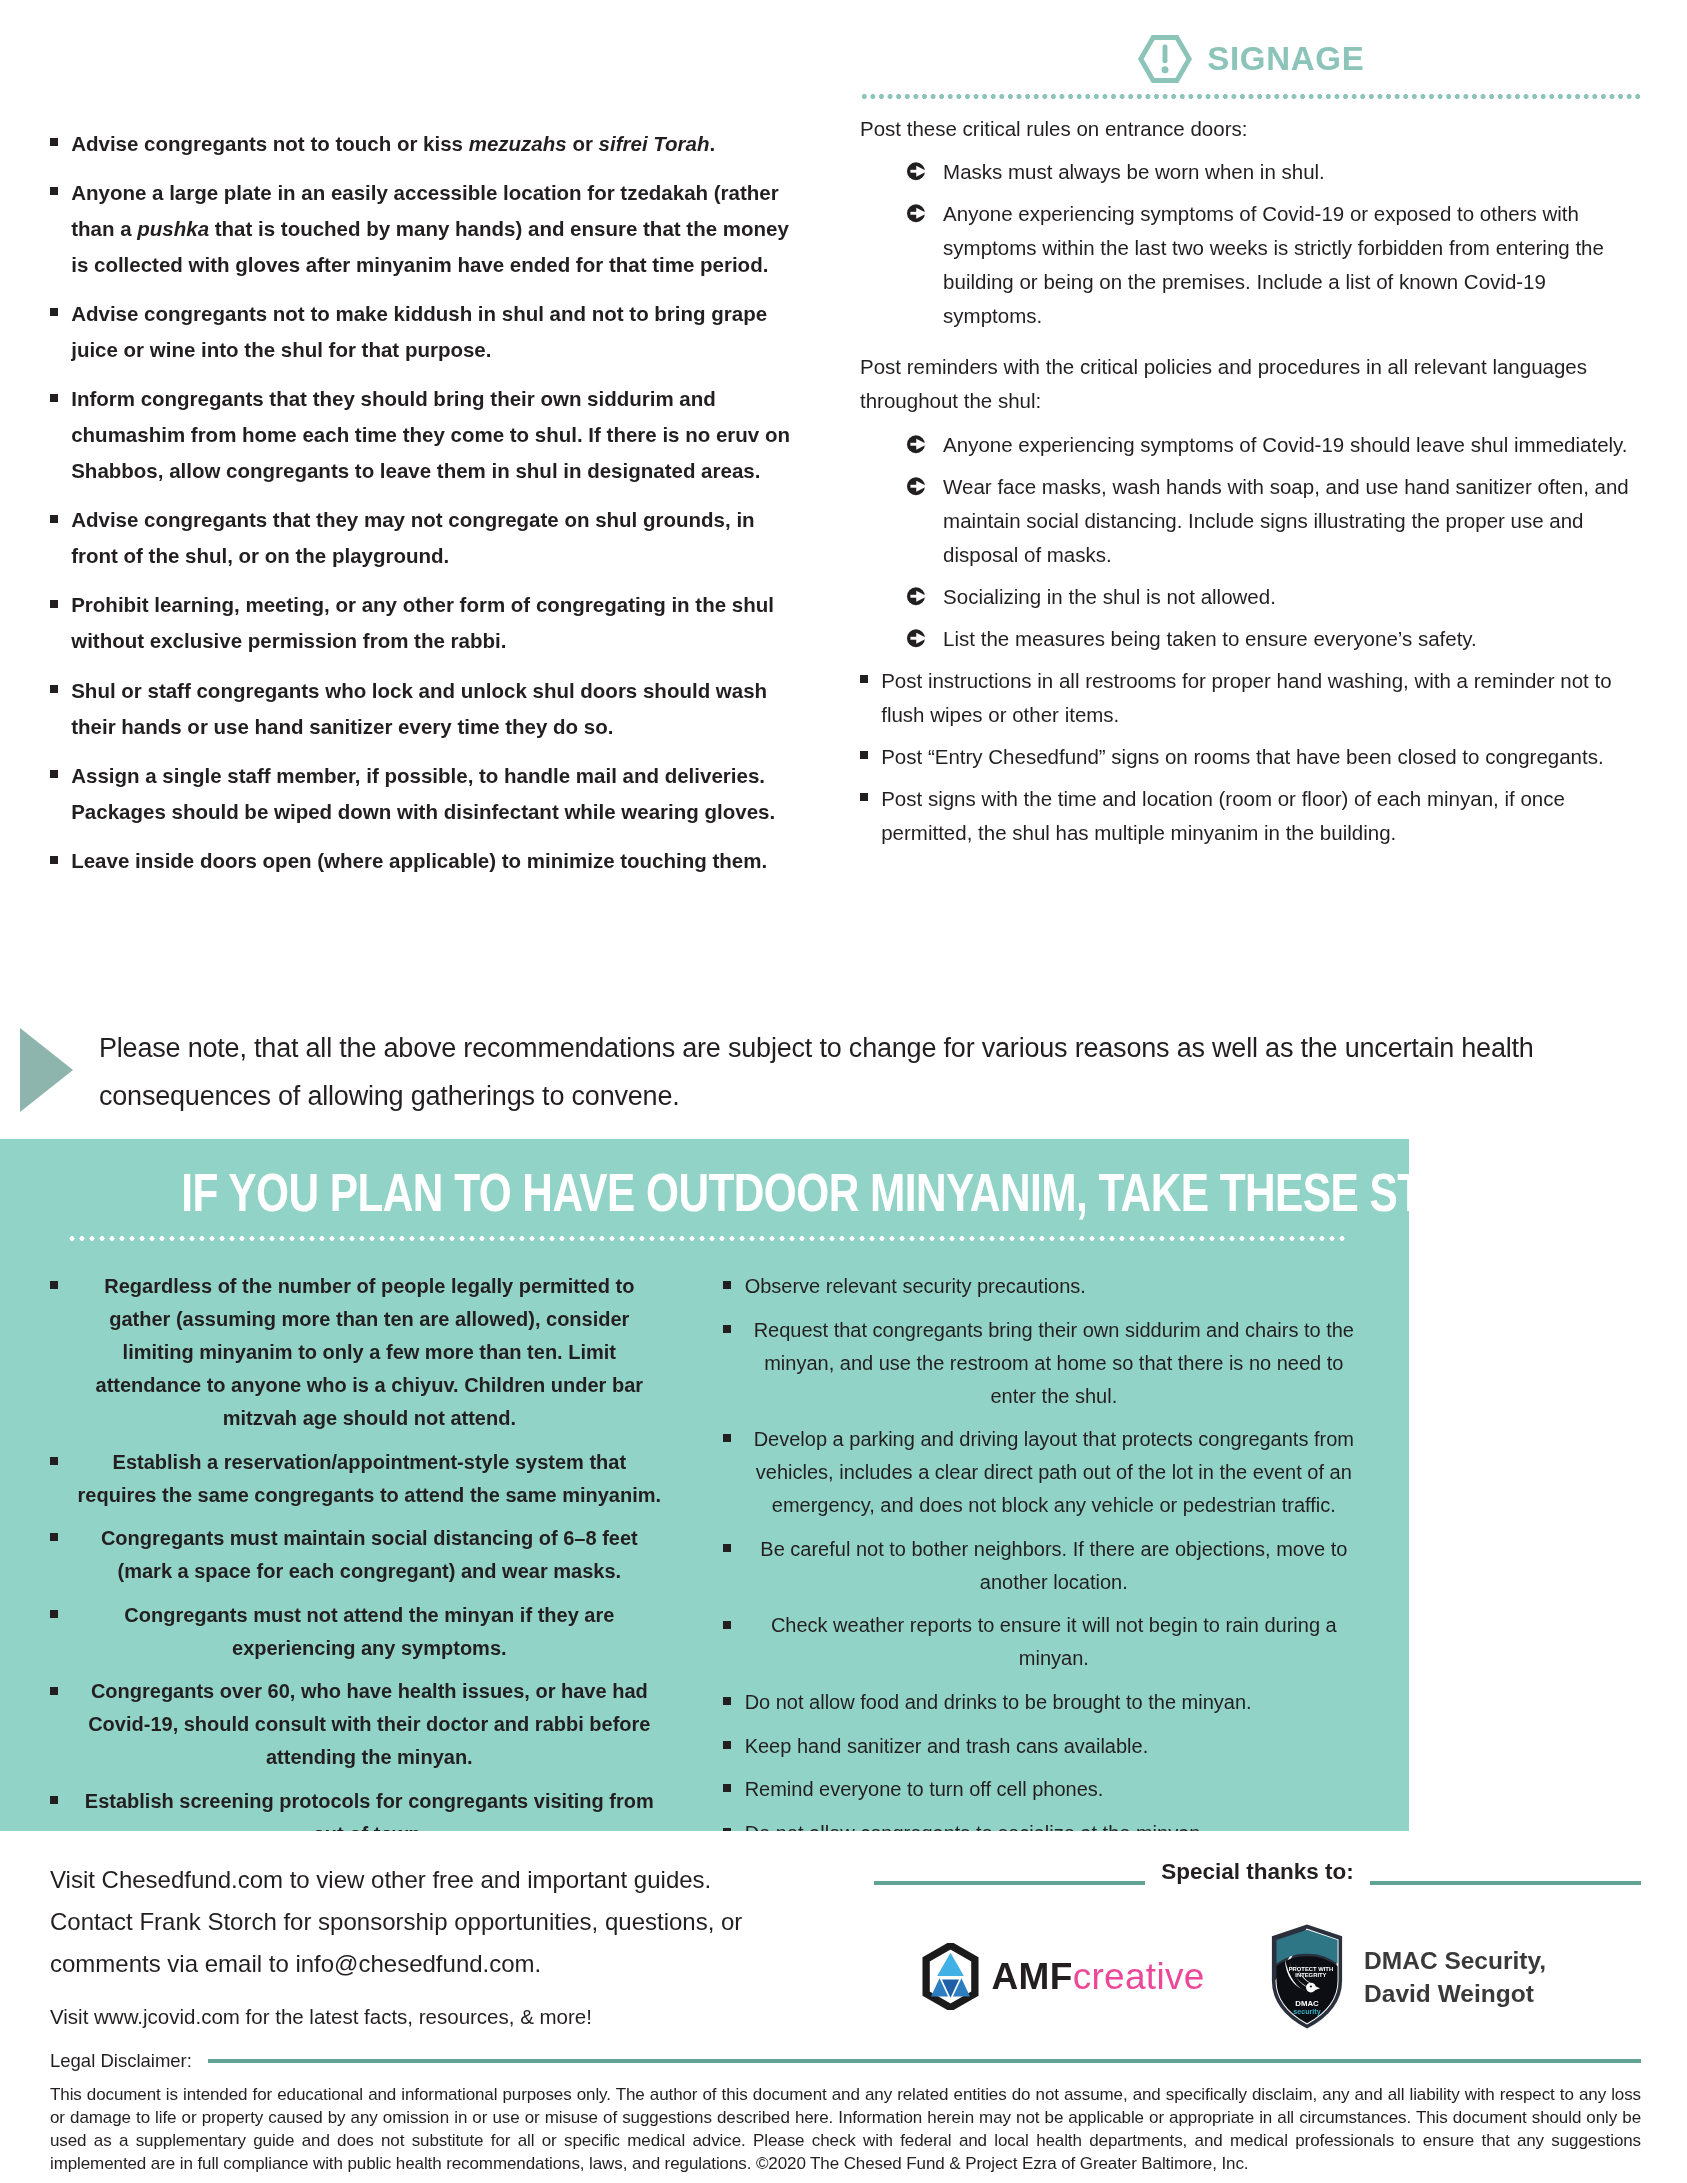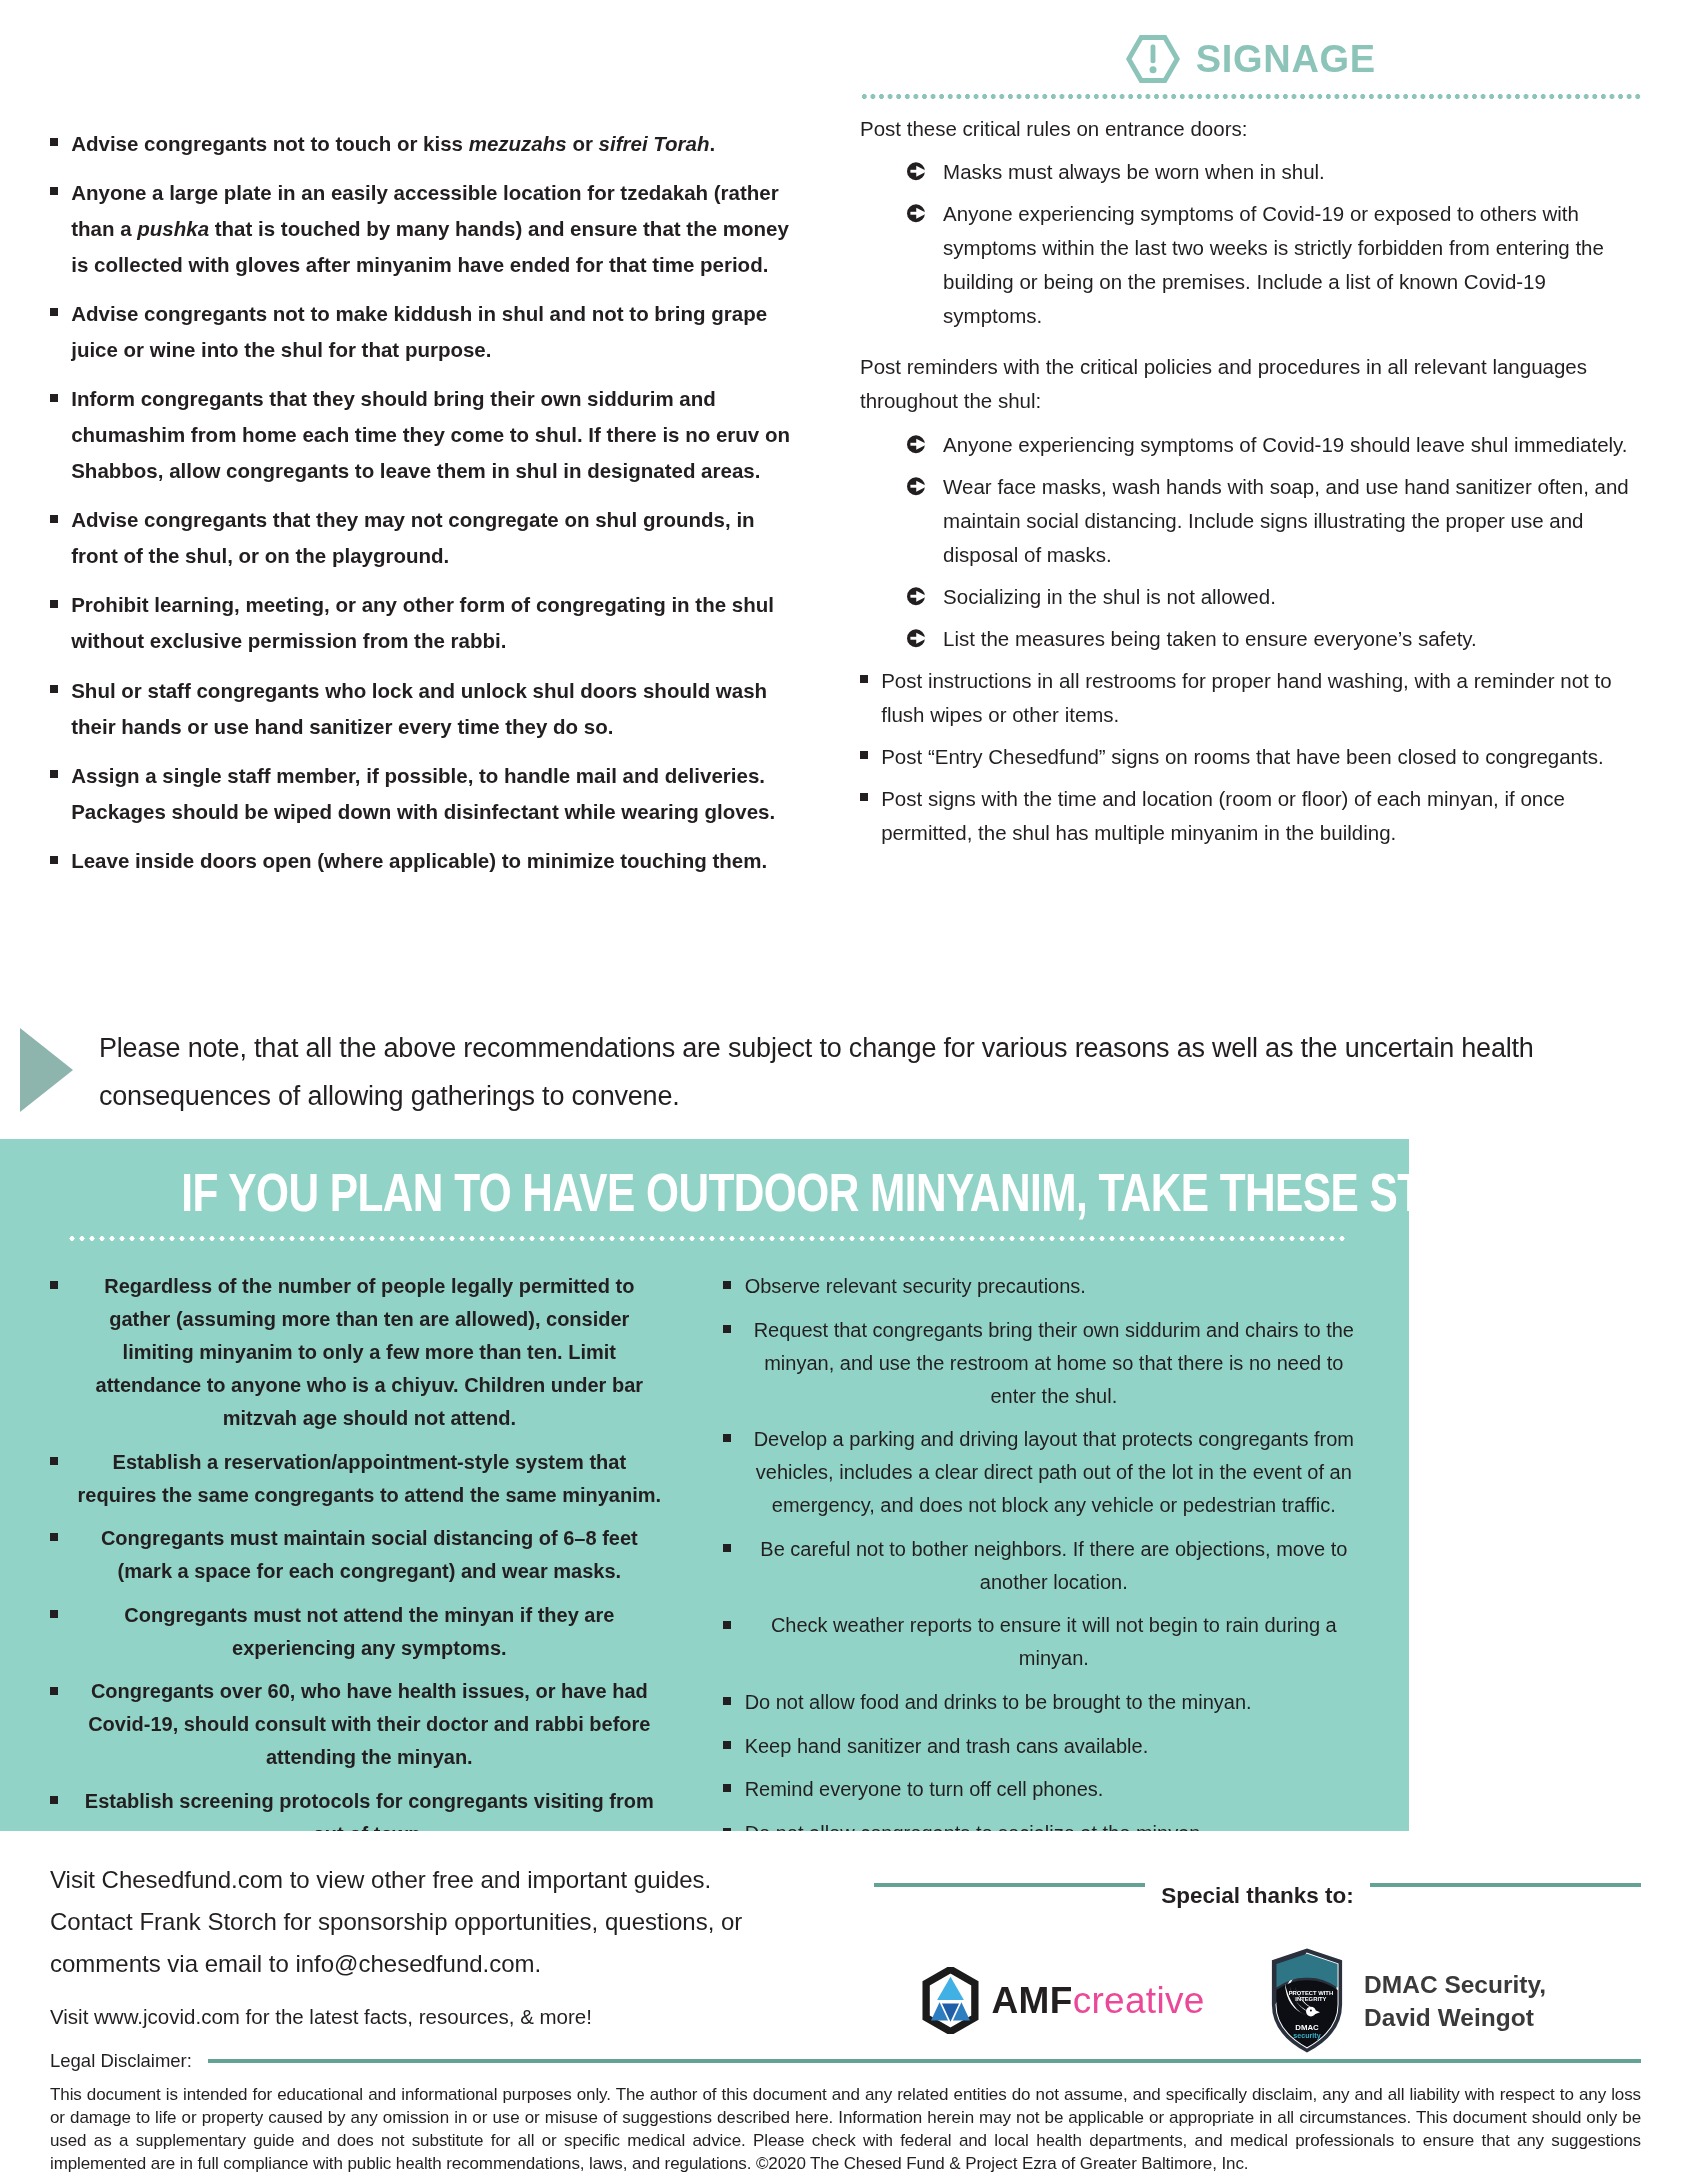--- a/index.html
+++ b/index.html
@@ -12,21 +12,21 @@
   .colL { width:754px;font-weight:bold; }
   .colR { width:781px; margin-left:56px; }
   .top-section .colL { margin-top:99px; }
 
   .sq-item { display:flex; margin-bottom:13.2px; }
   .sq { flex:none; width:8px; height:8px; background:#231f20; margin:12.6px 13.2px 0 0; }
   .itx { font-size:20.5px; line-height:36px; }
   .colR .itx { line-height:34px; }
 
   .signage-head { display:flex; align-items:center; justify-content:center; gap:14.6px; margin:6.6px 0 9.3px; }
-  .signage-title { font-size:38px; font-weight:bold; color:#8cc4b9; letter-spacing:0.7px; }
+  .signage-title { font-size:33px; font-weight:bold; color:#8cc4b9; letter-spacing:0.7px; }
   .dots { background-repeat:repeat-x; background-position:left center; }
   .dots-teal { height:4.6px; margin:4px 0 13.2px;
     background-image:radial-gradient(circle closest-side, #8cc4b9 92%, transparent);
     background-size:8.6px 4.6px; }
   .intro { font-size:20.5px; line-height:34px; margin:0 0 9.3px; }
   .intro.second { margin-top:17px; }
   .ar-item { display:flex; margin:0 0 8px 46px; }
   .ar-icon { flex:none; width:22.5px; height:20.5px; margin:6px 14.6px 0 0; }
   .post-group { margin-top:6.6px; }
   .post-group .sq-item { margin-bottom:8px; }
@@ -51,21 +51,21 @@
   .banner .itx { font-size:20px; line-height:33px; }
   .banner .sq-item { margin-bottom:10.6px;text-align:center; }
   .banner .sq { margin-top:11.2px; }
 
   
   .footer { position:absolute; top:1859px; left:50px; width:1591px; display:flex; }
   .f-left { width:794px; }
   .f-main { font-size:24px; line-height:42px; margin:0; }
   .f-small { font-size:20.5px; line-height:30px; margin:17px 0 0; }
   .f-right { flex:1; margin-left:30px; }
-  .thanks-row { display:flex; align-items:flex-start; gap:16px; margin-top:24px; }
+  .thanks-row { display:flex; align-items:flex-end; gap:16px; }
   .rule { height:4px; background:#63a396; flex:1; }
   .thanks-label { font-weight:bold; font-size:22.5px; white-space:nowrap; }
   .logos-row { display:flex; align-items:center; margin-top:38px; }
   .amf-logo { display:flex; align-items:center; margin-left:46px; }
   .amf-mark { width:61px; height:67px; }
   .amf-text { font-size:37px; margin-left:10.6px; letter-spacing:0.3px; }
   .amf-text b { color:#231f20; }
   .amf-text span { color:#ec4899;text-align:right; }
   .dmac { display:flex; align-items:center; margin-left:63px; }
   .shield { width:78px; height:107px; }

